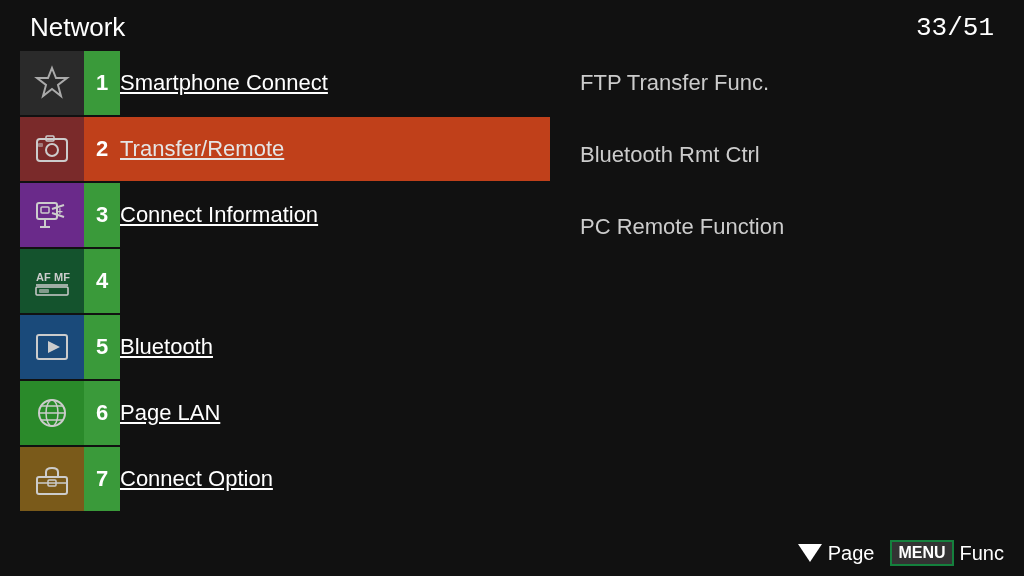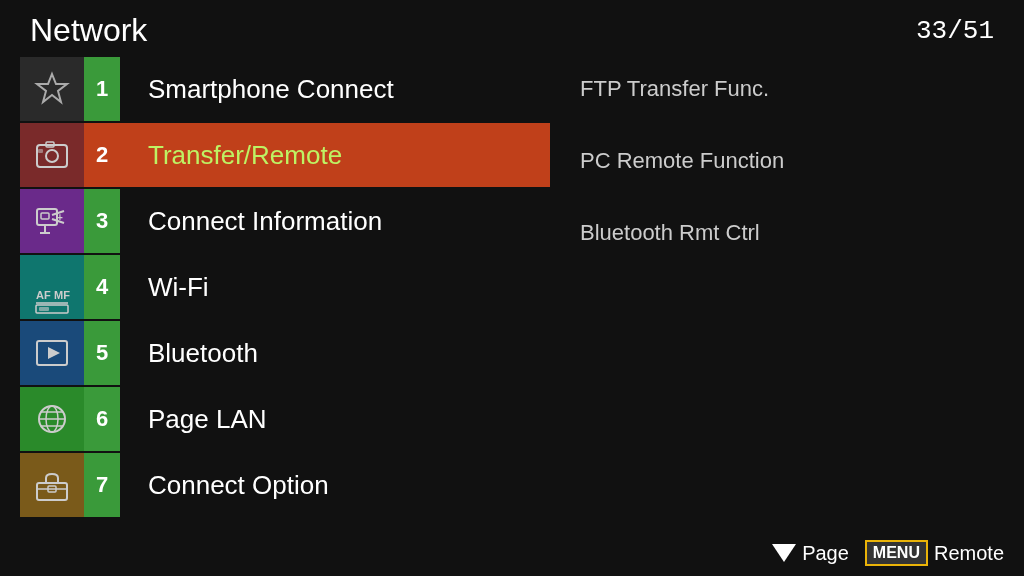--- a/index.html
+++ b/index.html
@@ -15,21 +15,21 @@
     }
 
     .header {
       display: flex;
       justify-content: space-between;
       align-items: center;
       padding: 12px 30px 8px 30px;
     }
 
     .header-title {
-      font-size: 32px;
+      font-size: 26px;
       font-weight: normal;
       color: #ffffff;
     }
 
     .header-counter {
       font-size: 26px;
       font-weight: normal;
       color: #ffffff;
       font-family: Liberation Mono, monospace;
     }
@@ -82,39 +82,40 @@
       font-weight: bold;
       color: #ffffff;
       flex-shrink: 0;
     }
 
     .menu-item-label {
       flex: 1;
       height: 64px;
       display: flex;
       align-items: center;
-      padding-left: 28px;
-      font-size: 26px;
-      color: #ffffff;
+      padding-left: 0;
+      font-size: 22px;
+      color: #ffffff;
+      text-decoration: underline;
     }
 
     .menu-item.active .menu-item-label {
       background: #c0401a;
-      color: #bef264;
+      color: #e5e5e5;
     }
 
     .menu-item.active .menu-item-number {
       background: #c0401a;
     }
 
     
     .icon-star { background: #2a2a2a; }
     .icon-camera { background: #7a2a2a; }
     .icon-location { background: #6a2a8a; }
-    .icon-af { background: #0f766e; align-items: flex-end; }
+    .icon-af { background: #14532d; }
     .icon-play { background: #1a4a7a; }
     .icon-wifi { background: #2a8a2a; }
     .icon-toolbox { background: #7a5a1a; }
 
     
     .icon-svg {
       width: 40px;
       height: 40px;
     }
 
@@ -148,21 +149,21 @@
     .page-icon {
       width: 0;
       height: 0;
       border-left: 12px solid transparent;
       border-right: 12px solid transparent;
       border-top: 18px solid #ffffff;
     }
 
     .menu-box {
       display: inline-block;
-      border: 2px solid #eab308;
+      border: 2px solid #15803d;
       padding: 2px 6px;
       font-size: 16px;
       font-weight: bold;
       color: #ffffff;
       background: #333;
     }
   </style>
 </head>
 <body>
 
@@ -218,21 +219,20 @@
       <div class="menu-item-icon icon-af">
         <svg class="icon-svg" viewBox="0 0 40 40" fill="none" xmlns="http://www.w3.org/2000/svg">
           <text x="4" y="20" fill="#cccccc" font-size="11" font-weight="bold">AF</text>
           <text x="22" y="20" fill="#cccccc" font-size="11" font-weight="bold">MF</text>
           <line x1="4" y1="24" x2="36" y2="24" stroke="#cccccc" stroke-width="1.5"></line>
           <rect x="4" y="26" width="32" height="8" rx="1" stroke="#cccccc" stroke-width="1.5" fill="none"></rect>
           <rect x="7" y="28" width="10" height="4" rx="1" fill="#cccccc" opacity="0.6"></rect>
         </svg>
       </div>
       <div class="menu-item-number">4</div>
-      <div class="menu-item-label">Wi-Fi</div>
     </div>
 
     <div class="menu-item">
       <div class="menu-item-icon icon-play">
         <svg class="icon-svg" viewBox="0 0 40 40" fill="none" xmlns="http://www.w3.org/2000/svg">
           <rect x="5" y="8" width="30" height="24" rx="2" stroke="#cccccc" stroke-width="2" fill="none"></rect>
           <polygon points="16,14 28,20 16,26" fill="#cccccc"></polygon>
         </svg>
       </div>
       <div class="menu-item-number">5</div>
@@ -263,32 +263,32 @@
         </svg>
       </div>
       <div class="menu-item-number">7</div>
       <div class="menu-item-label">Connect Option</div>
     </div>
 
   </div>
 
   <div class="right-panel">
     <div class="right-panel-item">FTP Transfer Func.</div>
+    <div class="right-panel-item">Bluetooth Rmt Ctrl</div>
     <div class="right-panel-item">PC Remote Function</div>
-    <div class="right-panel-item">Bluetooth Rmt Ctrl</div>
     <div class="right-panel-item"></div>
     <div class="right-panel-item"></div>
     <div class="right-panel-item"></div>
     <div class="right-panel-item"></div>
   </div>
 
 </div>
 
 <div class="footer">
   <div class="footer-item">
     <div class="page-icon"></div>
     <span>Page</span>
   </div>
   <div class="footer-item">
     <span class="menu-box">MENU</span>
-    <span>Remote</span>
+    <span>Func</span>
   </div>
 </div>
 
 </body></html>

